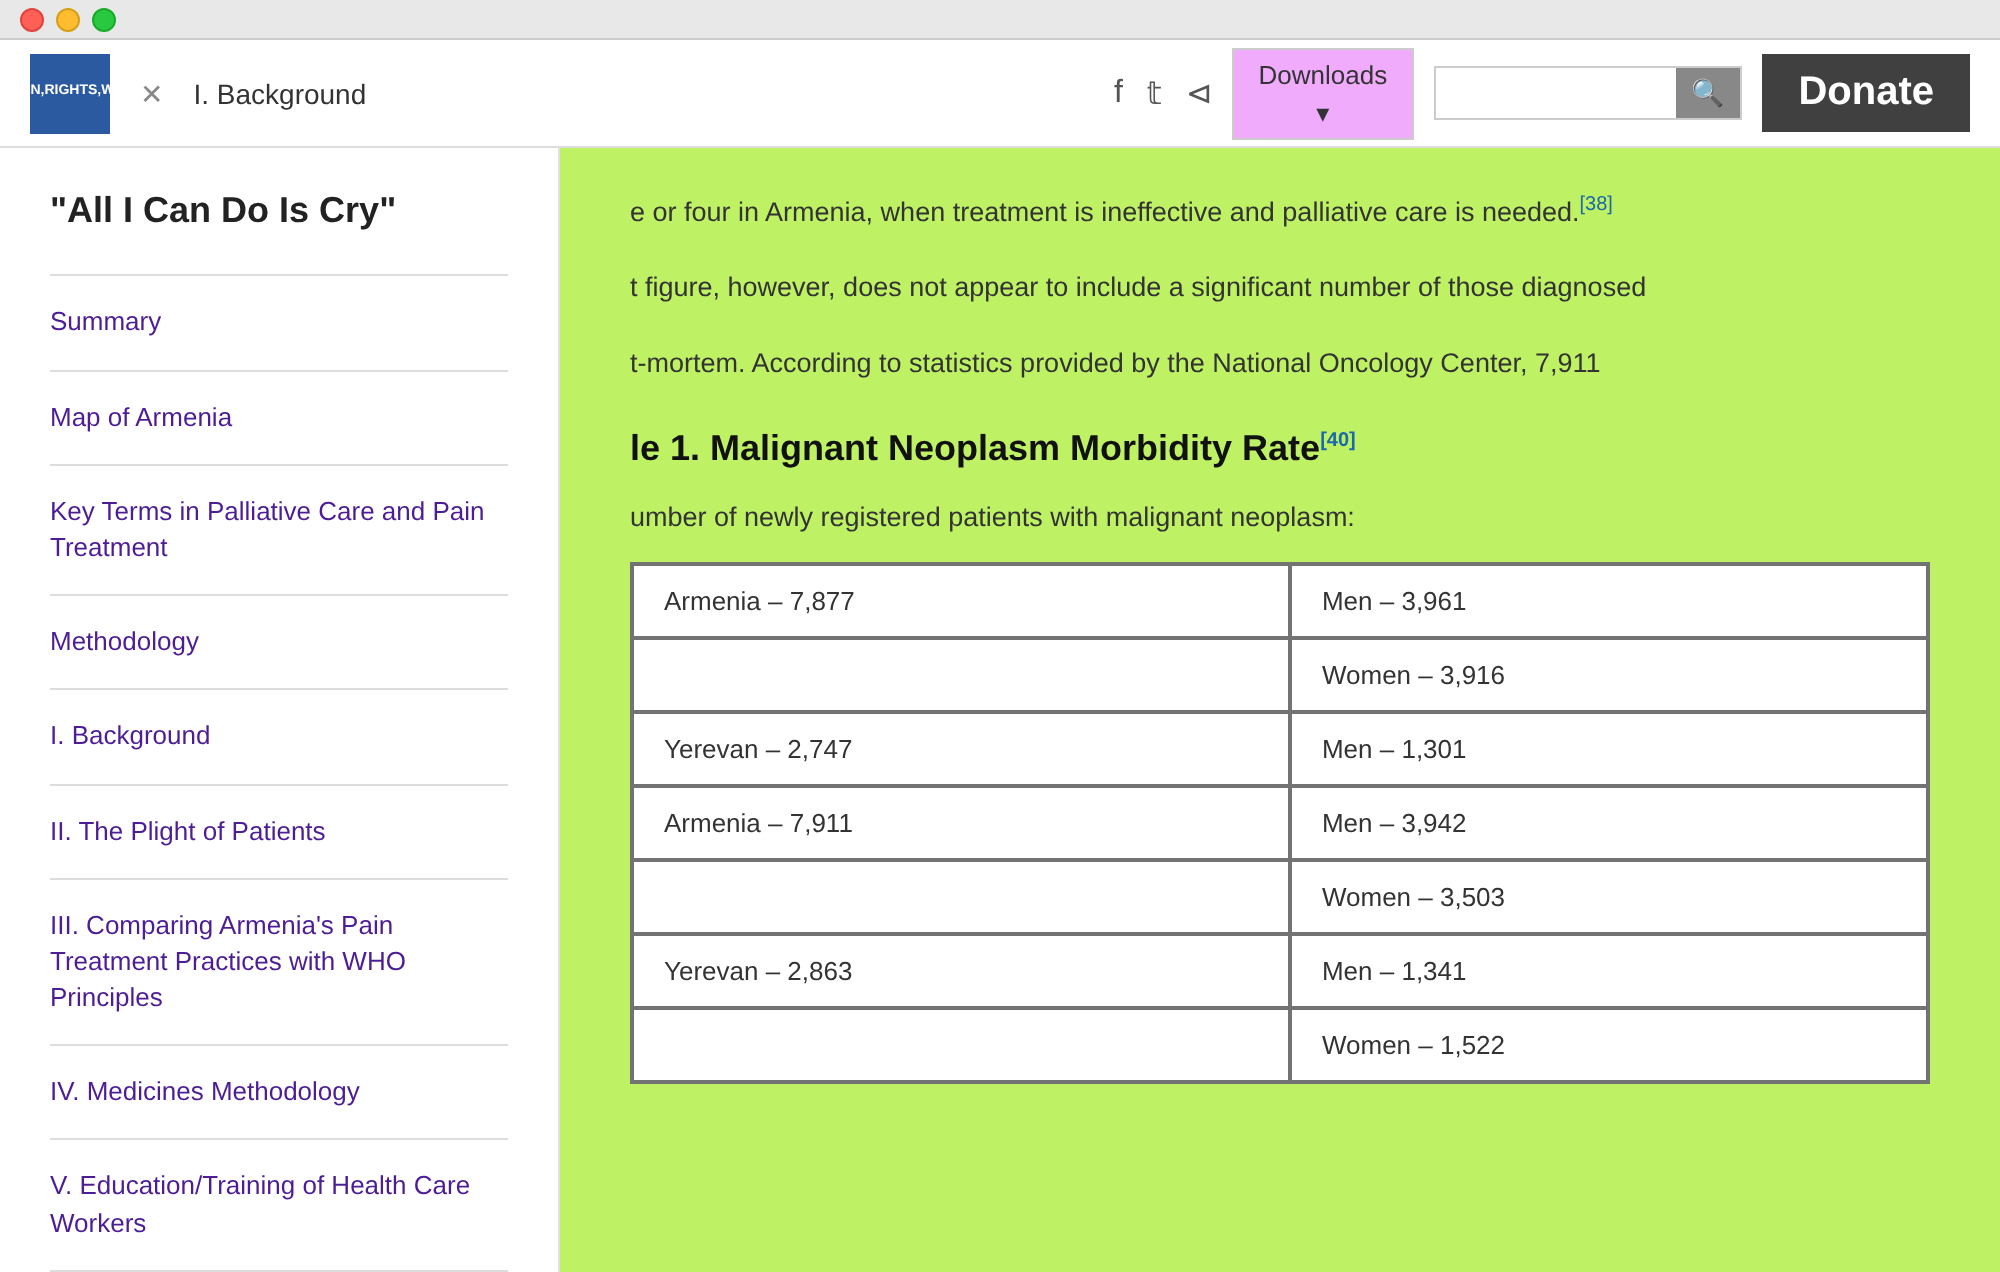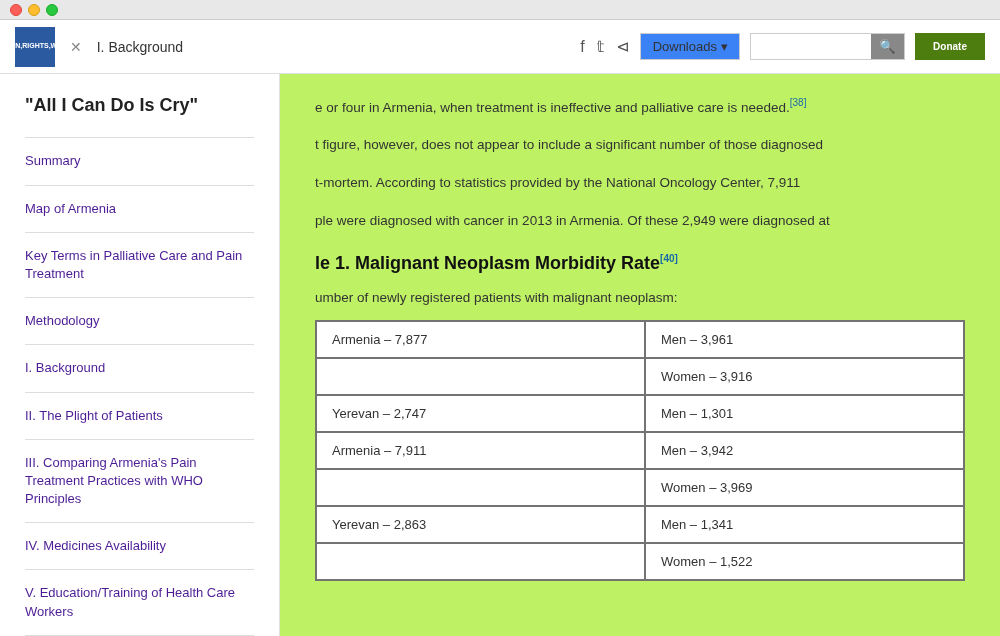--- a/index.html
+++ b/index.html
@@ -45,37 +45,38 @@
       color: #888; font-size: 14px; cursor: pointer; padding: 0 5px;
     }
     .nav-title {
       color: #333; font-size: 14px; flex: 1;
     }
     .nav-icons {
       display: flex; align-items: center; gap: 12px;
     }
     .nav-icon { color: #555; font-size: 16px; cursor: pointer; }
     .downloads-btn {
-      border: 1px solid #ccc; background: #3b82f6; padding: 5px 12px;
+      border: 1px solid #ccc; background: #f0abfc; padding: 5px 12px;
       font-size: 13px; cursor: pointer; display: flex; align-items: center; gap: 4px;
       color: #333;
+      flex-direction: column;
     }
     .search-bar {
       display: flex; align-items: center;
       border: 1px solid #ccc; background: white;
     }
     .search-bar input {
       border: none; outline: none; padding: 5px 8px; font-size: 13px; width: 120px;
     }
     .search-bar button {
       border: none; background: #888; color: white; padding: 5px 8px; cursor: pointer;
     }
     .donate-btn {
-      background: #4d7c0f; color: white; border: none;
-      padding: 8px 18px; font-size: 10px; font-weight: bold; cursor: pointer;
+      background: #404040; color: white; border: none;
+      padding: 8px 18px; font-size: 20px; font-weight: bold; cursor: pointer;
     }
 
     
     .main-layout {
       display: flex;
       height: calc(636px - 20px - 54px);
       overflow: hidden;
     }
 
     
@@ -175,40 +176,37 @@
     <a class="sidebar-link">Key Terms in Palliative Care and Pain Treatment</a>
     <hr class="sidebar-divider">
     <a class="sidebar-link">Methodology</a>
     <hr class="sidebar-divider">
     <a class="sidebar-link">I. Background</a>
     <hr class="sidebar-divider">
     <a class="sidebar-link">II. The Plight of Patients</a>
     <hr class="sidebar-divider">
     <a class="sidebar-link">III. Comparing Armenia's Pain Treatment Practices with WHO Principles</a>
     <hr class="sidebar-divider">
-    <a class="sidebar-link">IV. Medicines Availability</a>
+    <a class="sidebar-link">IV. Medicines Methodology</a>
     <hr class="sidebar-divider">
     <a class="sidebar-link">V. Education/Training of Health Care Workers</a>
     <hr class="sidebar-divider">
 
   </aside>
 
   <main class="content">
     <p class="content-text">
       <span>e or four in Armenia, when treatment is ineffective and palliative care is needed.</span><sup>[38]</sup>
     </p>
     <p class="content-text">
       <span>t figure, however, does not appear to include a significant number of those diagnosed</span>
     </p>
     <p class="content-text">
       <span>t-mortem. According to statistics provided by the National Oncology Center, 7,911</span>
     </p>
-    <p class="content-text">
-      <span>ple were diagnosed with cancer in 2013 in Armenia. Of these 2,949 were diagnosed at</span>
-    </p>
 
     <h2 class="section-heading">
       <span>le 1. Malignant Neoplasm Morbidity Rate</span><sup>[40]</sup>
     </h2>
 
     <p class="table-caption">umber of newly registered patients with malignant neoplasm:</p>
 
     <table class="data-table">
       <tbody>
         <tr>
@@ -222,21 +220,21 @@
         <tr>
           <td class="loc">Yerevan – 2,747</td>
           <td class="val">Men – 1,301</td>
         </tr>
         <tr>
           <td class="loc">Armenia – 7,911</td>
           <td class="val">Men – 3,942</td>
         </tr>
         <tr>
           <td class="loc"></td>
-          <td class="val">Women – 3,969</td>
+          <td class="val">Women – 3,503</td>
         </tr>
         <tr>
           <td class="loc">Yerevan – 2,863</td>
           <td class="val">Men – 1,341</td>
         </tr>
         <tr>
           <td class="loc"></td>
           <td class="val">Women – 1,522</td>
         </tr>
       </tbody>

